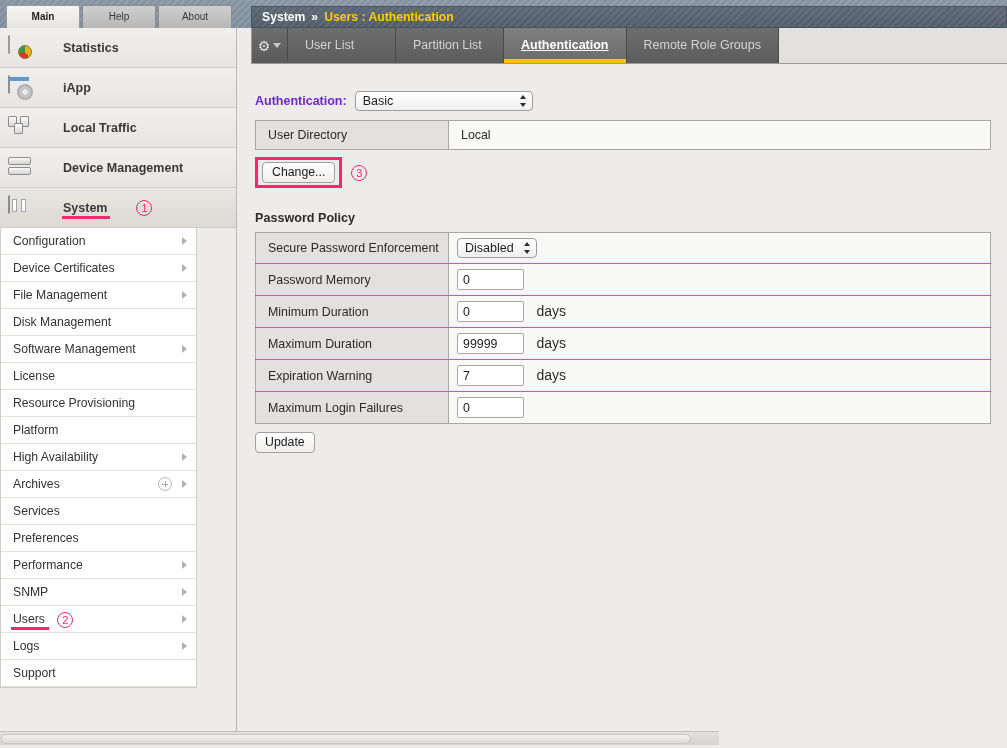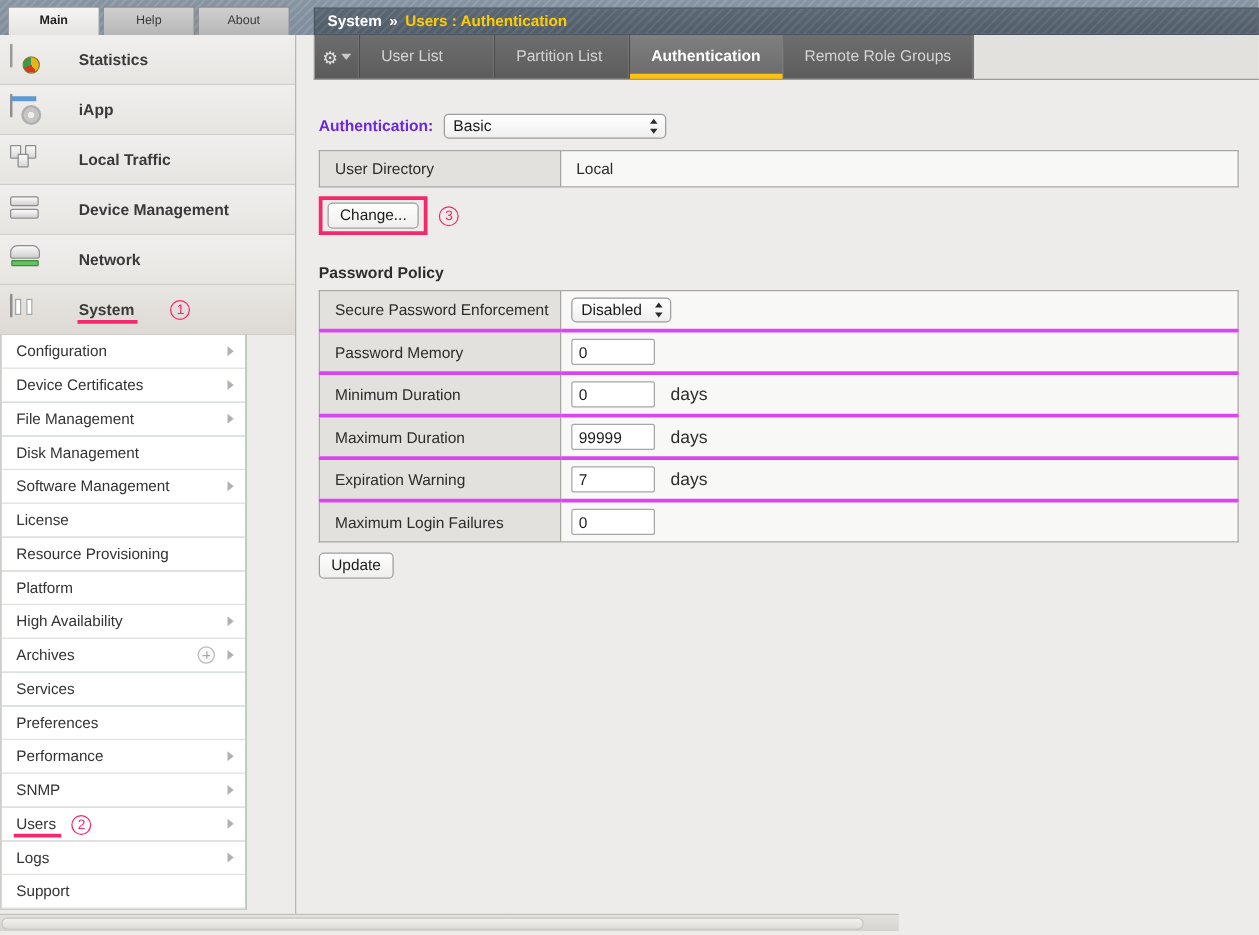--- a/index.html
+++ b/index.html
@@ -162,21 +162,21 @@
   .ctab {
     height: 35px; line-height: 35px; padding: 0 17px;
     font-size: 12.5px; color: #d4d4d4;
     background: linear-gradient(#6e6e6e,#5c5c5c);
     border-right: 1px solid #4a4a4a;
     min-width: 108px; text-align:left;
     position: relative;
   }
   .ctab.active {
     background: linear-gradient(#7f7f7f,#6b6b6b);
-    color: #ffffff; font-weight: bold;
+    color: #ffffff; font-weight: bold; text-decoration: underline;
   }
   .ctab.active::after {
     content:""; position:absolute; left:0; right:0; bottom:0; height:4px; background:#ffc20e;
   }
 
   .content { position:absolute; left:14px; top:64px; width:756px; }
 
   .authrow { display:flex; align-items:center; margin: 27px 0 9px 4px; }
   .authlabel { font-size:12.5px; font-weight:bold; color:#6d28d9; margin-right:8px; }
 
@@ -194,21 +194,21 @@
   .selwrap .updown::before, .selwrap .updown::after {
     content:""; position:absolute; left:0; width:0;height:0;
     border-left:3.5px solid transparent; border-right:3.5px solid transparent;
   }
   .selwrap .updown::before { top:1px; border-bottom:4px solid #2a2a2a; }
   .selwrap .updown::after  { bottom:1px; border-top:4px solid #2a2a2a; }
 
   
   table.ftable { border-collapse: collapse; width: 736px; margin-left: 4px;
     border:1px solid #a9a7a3; background:#f8f8f7; }
-  table.ftable td { border-bottom:3px solid #d946ef; font-size:12.4px; color:#2c2c2c; }
+  table.ftable td { border-bottom:1px solid #d946ef; font-size:12.4px; color:#2c2c2c; }
   table.ftable tr:last-child td { border-bottom: none; }
   td.keycell { width: 193px; background:#e3e1dd; padding: 7px 0 7px 12px;
     border-right:1px solid #a9a7a3; }
   td.valcell { padding: 7px 0 7px 12px; }
 
   table.pptable td.keycell { width:193px; }
   table.pptable td.valcell { padding: 5px 0 5px 8px; }
 
   input.txt {
     font-family:"Liberation Sans", sans-serif; font-size:12.4px; color:#1b1b1b;
@@ -267,24 +267,20 @@
   <div class="navgroup">
     <span class="navicon"><span class="ic-lt"><i></i><i></i><i></i></span></span>
     <span class="navlabel">Local Traffic</span>
   </div>
 
   <div class="navgroup">
     <span class="navicon"><span class="ic-dm"><i></i><i></i></span></span>
     <span class="navlabel">Device Management</span>
   </div>
 
-  <div class="navgroup">
-    <span class="navicon"><span class="ic-net"><i></i><i></i></span></span>
-    <span class="navlabel">Network</span>
-  </div>
 
   <div class="navgroup sel">
     <span class="navicon"><span class="ic-sys"><i></i><i></i></span></span>
     <span class="navlabel hl">System</span>
     <span class="circnum ann-inline">1</span>
   </div>
 
   <div class="submenu">
     <div class="subitem">
       <span class="sublabel">Configuration</span>

